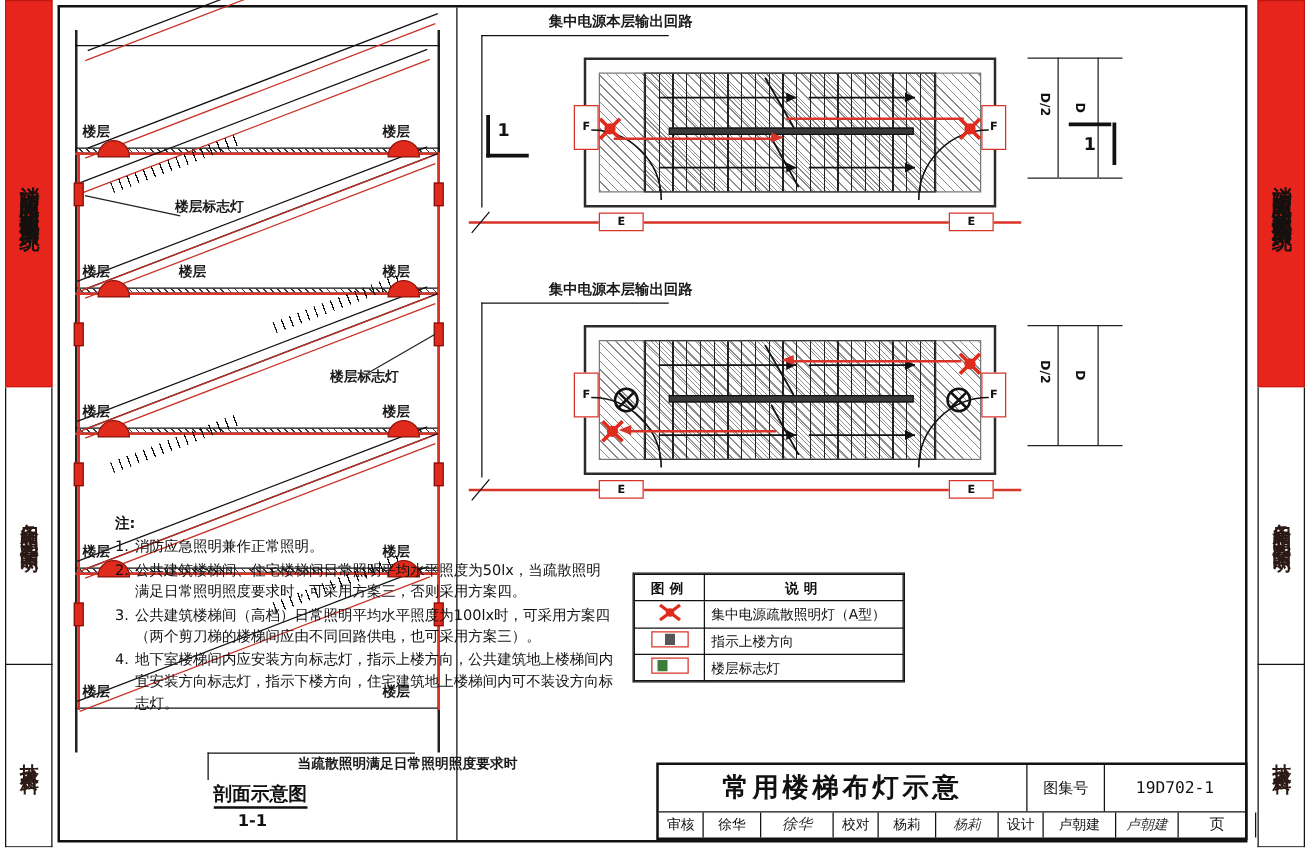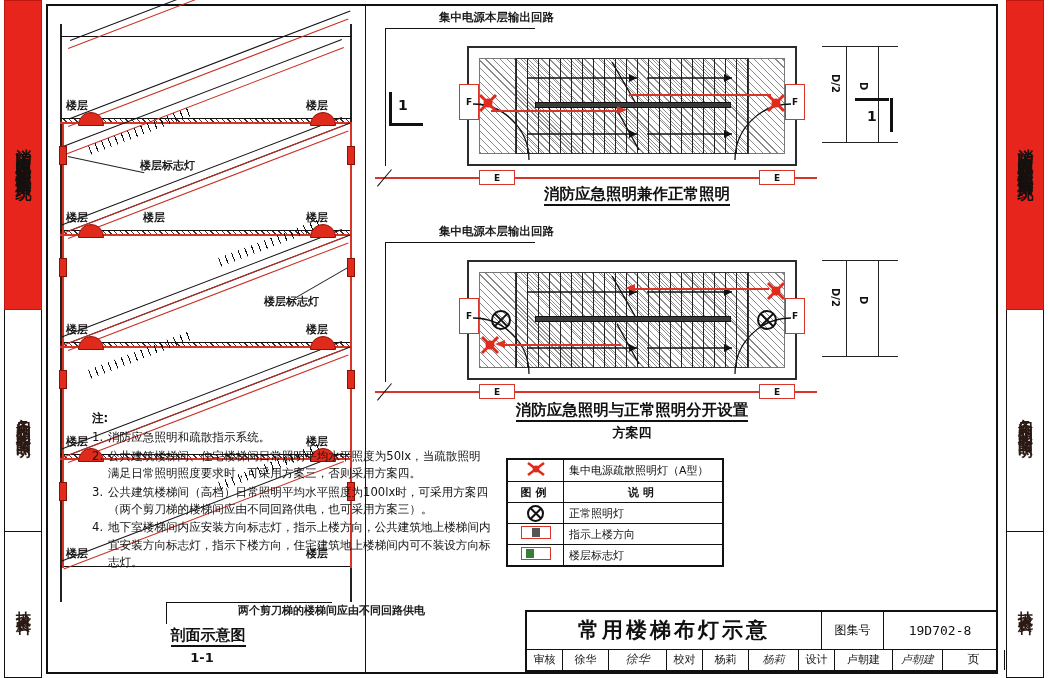--- a/index.html
+++ b/index.html
@@ -358,21 +358,21 @@
       <div class="leader" style="left:300px;top:262px;width:62px;transform:rotate(150deg)"></div>
 
       <div style="position:absolute;left:118px;top:596px;width:166px;height:22px;border-left:1.4px solid #111;border-top:1.4px solid #111;"></div>
 
       <div class="caption" style="left:0;top:620px;width:320px">
         <u>剖面示意图</u>
       </div>
       <div class="caption caption-sub" style="left:0;top:644px;width:308px">1-1</div>
     </div>
 
-    <div class="lbl" style="left:190px;top:597px;font-size:11px;z-index:9">两个剪刀梯的楼梯间应由不同回路供电</div>
+    <div class="lbl" style="left:190px;top:597px;font-size:11px;z-index:9">当疏散照明满足日常照明照度要求时</div>
 
     <div id="right-area">
 
       <div class="plan" style="left:0;top:0;width:631px;height:205px">
 
         <div class="lbl" style="left:72px;top:4px;font-size:11.5px">集中电源本层输出回路</div>
 
         <div class="dim-line" style="left:18px;top:22px;width:150px;height:1.4px;background:#111"></div>
         <div class="dim-line" style="left:18px;top:22px;width:1.4px;height:138px;background:#111"></div>
 
@@ -446,23 +446,20 @@
           <div class="dim-txt" style="left:8px;top:36px">D/2</div>
           <div class="dim-txt" style="left:36px;top:44px">D</div>
         </div>
 
         <div class="sec-mark" style="left:488px;top:92px;width:38px;height:34px">
           <div class="arm-v" style="right:0;top:0;height:34px"></div>
           <div class="arm-h" style="left:0;top:0;width:34px"></div>
           <div class="num" style="left:12px;top:10px">1</div>
         </div>
 
-        <div class="caption" style="left:60px;top:178px;width:420px;font-size:15.5px">
-          <u>消防应急照明兼作正常照明</u>
-        </div>
       </div>
 
       <div class="plan" style="left:0;top:218px;width:631px;height:205px">
 
         <div class="lbl" style="left:72px;top:0px;font-size:11.5px">集中电源本层输出回路</div>
         <div class="dim-line" style="left:18px;top:18px;width:150px;height:1.4px;background:#111"></div>
         <div class="dim-line" style="left:18px;top:18px;width:1.4px;height:140px;background:#111"></div>
 
         <div class="plan-body" style="left:100px;top:36px;width:330px;height:120px"></div>
         <div class="hatch" style="left:112px;top:48px;width:306px;height:96px"></div>
@@ -528,72 +525,62 @@
 
         <div class="dim-block" style="left:455px;top:28px;width:80px;height:120px">
           <div class="dim-line" style="left:0;top:8px;width:76px;height:1.3px"></div>
           <div class="dim-line" style="left:0;top:104px;width:76px;height:1.3px"></div>
           <div class="dim-line" style="left:24px;top:8px;width:1.3px;height:96px"></div>
           <div class="dim-line" style="left:56px;top:8px;width:1.3px;height:96px"></div>
           <div class="dim-txt" style="left:8px;top:36px">D/2</div>
           <div class="dim-txt" style="left:36px;top:44px">D</div>
         </div>
 
-        <div class="caption" style="left:30px;top:176px;width:470px;font-size:15.5px">
-          <u>消防应急照明与正常照明分开设置</u>
-        </div>
-      </div>
-      <div class="caption caption-sub" style="left:30px;top:418px;width:470px">方案四</div>
+      </div>
 
     </div>
 
     <div id="notes">
       <div class="note-head">注:</div>
       <div class="note-item">
         <div class="note-num">1.</div>
-        <div class="note-txt">消防应急照明和疏散指示系统。</div>
+        <div class="note-txt">消防应急照明兼作正常照明。</div>
       </div>
       <div class="note-item">
         <div class="note-num">2.</div>
         <div class="note-txt">公共建筑楼梯间、住宅楼梯间日常照明平均水平照度为50lx，当疏散照明满足日常照明照度要求时，可采用方案三，否则采用方案四。</div>
       </div>
       <div class="note-item">
         <div class="note-num">3.</div>
         <div class="note-txt">公共建筑楼梯间（高档）日常照明平均水平照度为100lx时，可采用方案四（两个剪刀梯的楼梯间应由不同回路供电，也可采用方案三）。</div>
       </div>
       <div class="note-item">
         <div class="note-num">4.</div>
         <div class="note-txt">地下室楼梯间内应安装方向标志灯，指示上楼方向，公共建筑地上楼梯间内宜安装方向标志灯，指示下楼方向，住宅建筑地上楼梯间内可不装设方向标志灯。</div>
       </div>
     </div>
 
     <div id="legend">
       <table>
         <tbody>
             <tr>
+          <th>图例</th>
+          <th>说明</th>
+        </tr>
+        <tr>
           <td class="sym">
             <svg width="24" height="16" viewBox="0 0 22 16">
               <g stroke="#e02a1c" stroke-width="2.6">
                     <line x1="3" y1="2" x2="19" y2="14"></line>
                     <line x1="19" y1="2" x2="3" y2="14"></line>
                   </g>
               <circle cx="11" cy="8" r="3.4" fill="#e02a1c"></circle>
             </svg>
           </td>
           <td class="desc">集中电源疏散照明灯（A型）</td>
-        </tr>
-        <tr>
-          <th>图例</th>
-          <th>说明</th>
-        </tr>
-        <tr>
-          <td class="sym">
-            <span class="sym-circ"></span>
-          </td>
-          <td class="desc">正常照明灯</td>
         </tr>
         <tr>
           <td class="sym">
             <span class="sym-exit"><i></i></span>
           </td>
           <td class="desc">指示上楼方向</td>
         </tr>
         <tr>
           <td class="sym">
             <span class="sym-floor"><i></i></span>
@@ -601,21 +588,21 @@
           <td class="desc">楼层标志灯</td>
         </tr>
       </tbody>
         </table>
     </div>
 
     <div id="titleblock">
       <div class="tb-row tb-top">
         <div class="tb-cell tb-title">常用楼梯布灯示意</div>
         <div class="tb-cell tb-key">图集号</div>
-        <div class="tb-cell tb-val">19D702-8</div>
+        <div class="tb-cell tb-val">19D702-1</div>
       </div>
       <div class="tb-row tb-bot">
         <div class="tb-cell tb-lbl">审核</div>
         <div class="tb-cell tb-name">徐华</div>
         <div class="tb-cell tb-sign">徐华</div>
         <div class="tb-cell tb-lbl">校对</div>
         <div class="tb-cell tb-name">杨莉</div>
         <div class="tb-cell tb-sign2">杨莉</div>
         <div class="tb-cell tb-lbl">设计</div>
         <div class="tb-cell tb-name" style="flex:0 0 58px">卢朝建</div>

